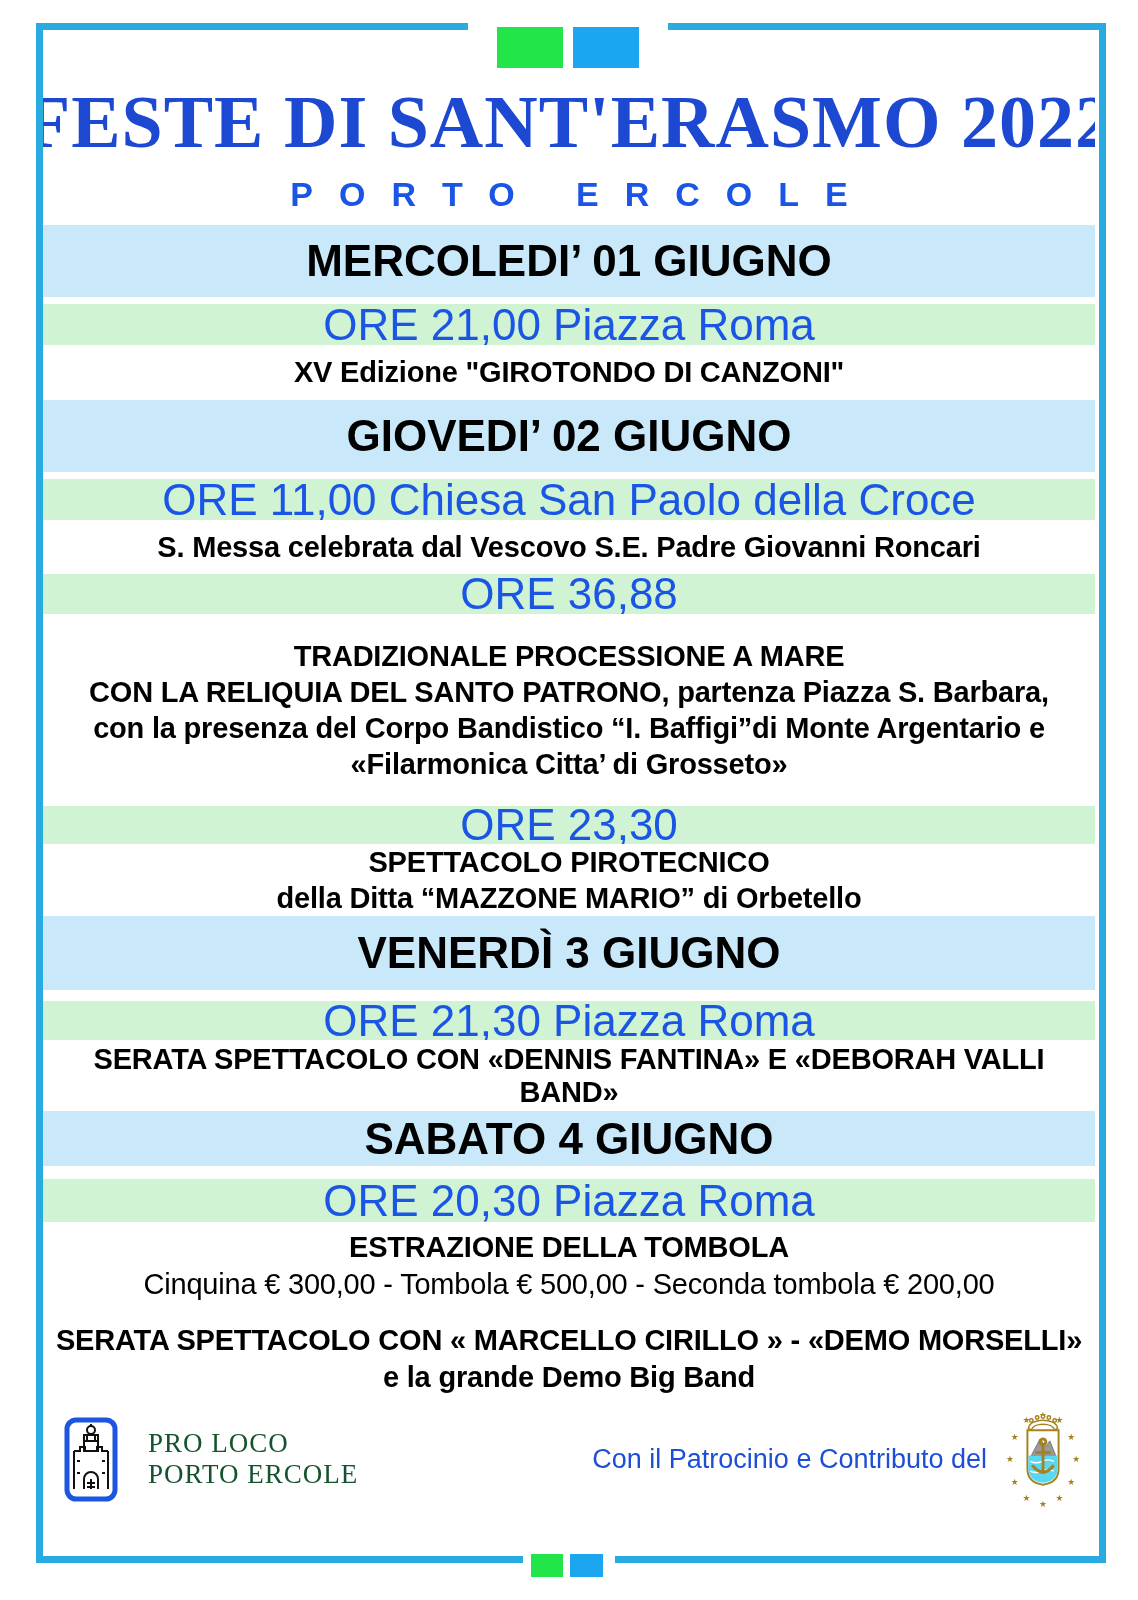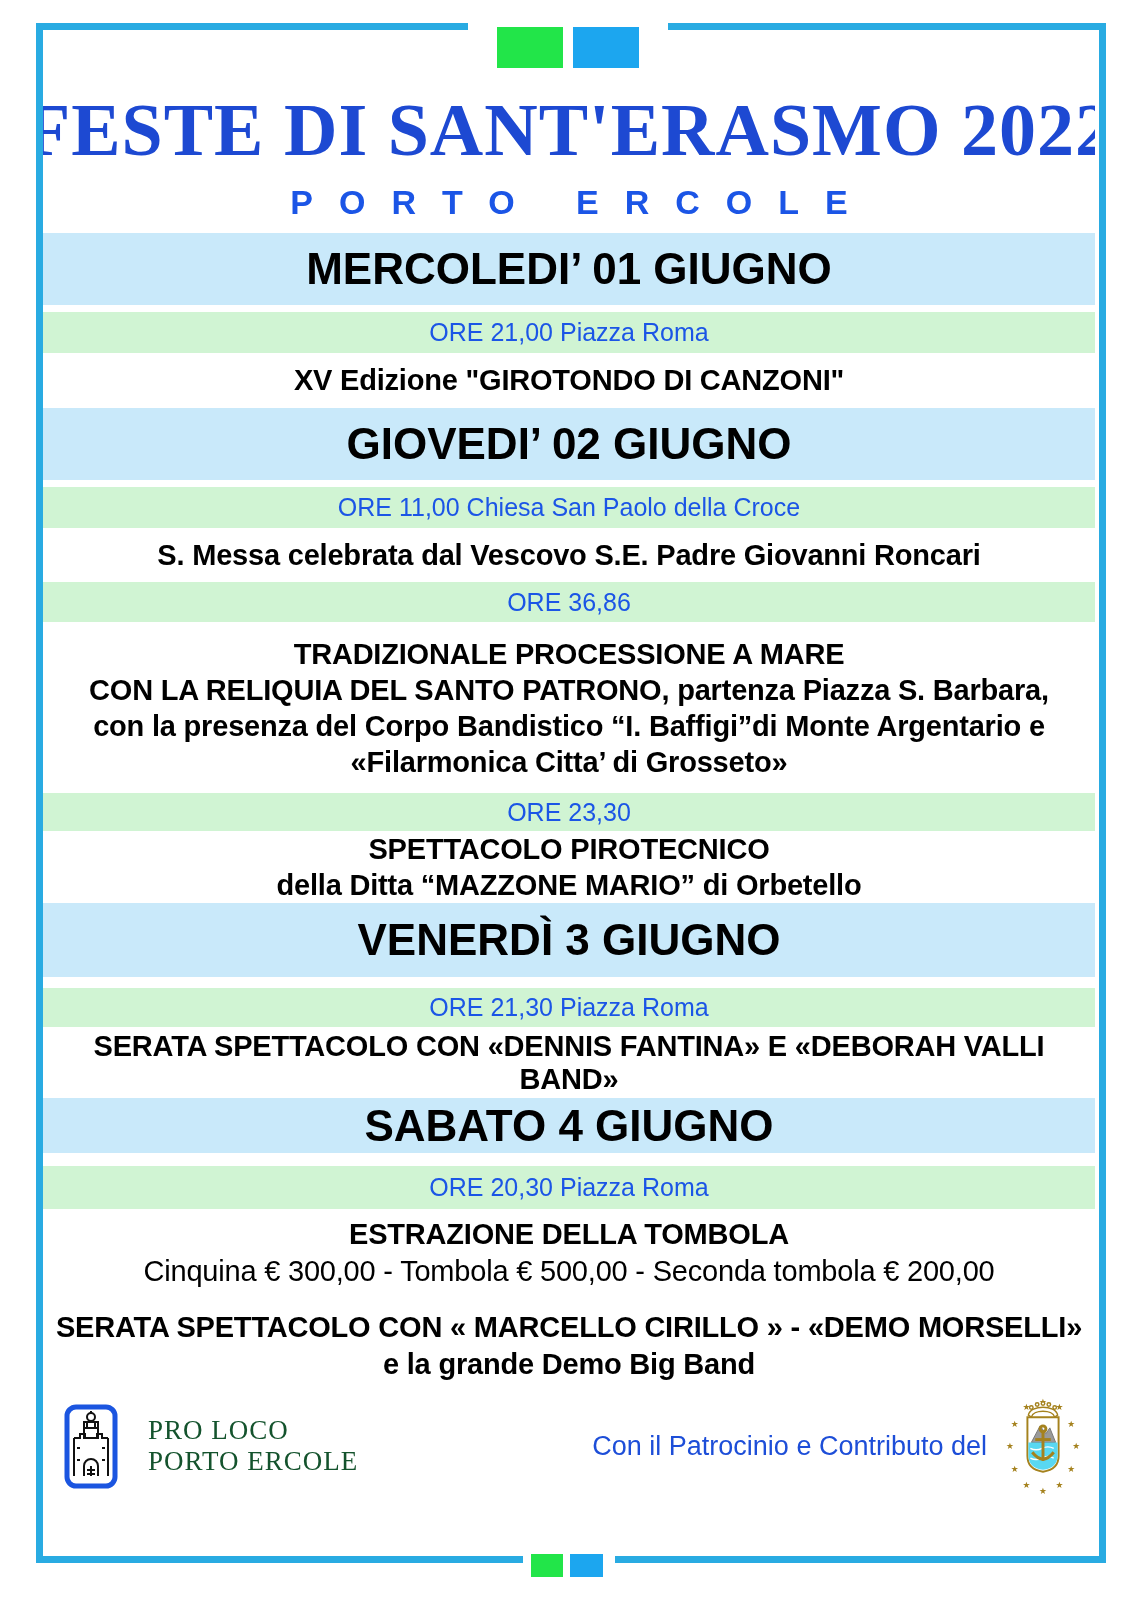--- a/index.html
+++ b/index.html
@@ -21,34 +21,34 @@
 
   .border-mask{position:absolute;background:#fff;}
   .mask-top{left:468px;top:20px;width:200px;height:14px;}
   .mask-bottom{left:523px;top:1555px;width:92px;height:11px;}
   .sq{position:absolute;}
   .sq-green-top{left:497px;top:27px;width:66px;height:41px;background:var(--square-green);}
   .sq-blue-top{left:573px;top:27px;width:66px;height:41px;background:var(--square-blue);}
   .sq-green-bottom{left:531px;top:1554px;width:32px;height:23px;background:var(--square-green);}
   .sq-blue-bottom{left:570px;top:1554px;width:33px;height:23px;background:var(--square-blue);}
 
-  .content{position:absolute;left:43px;top:30px;width:1052px;height:1527px;
+  .content{position:absolute;left:43px;top:22px;width:1052px;height:1527px;
     display:flex;flex-direction:column;overflow:hidden;}
 
   .header{height:203px;display:flex;flex-direction:column;align-items:center;justify-content:flex-end;
     padding-bottom:14px;}
   .title{font-family:"Liberation Serif",serif;font-weight:700;font-size:74px;
     color:var(--title-blue);letter-spacing:1px;white-space:nowrap;line-height:1;}
   .subtitle{font-size:34px;font-weight:700;color:var(--time-text-blue);
     letter-spacing:26px;margin-top:18px;white-space:nowrap;text-indent:26px;line-height:1;}
 
   .row{width:100%;display:flex;flex-direction:column;align-items:center;justify-content:center;
     text-align:center;flex:0 0 auto;}
   .day{background:var(--day-band);font-weight:700;font-size:44px;color:#000;letter-spacing:0;}
-  .time{background:var(--time-band);font-size:25px;color:var(--time-text-blue);font-weight:400;}
+  .time{background:var(--time-band);font-size:44px;color:var(--time-text-blue);font-weight:400;}
   .event{background:#fff;color:#000;}
   .event .line{font-weight:700;font-size:29px;letter-spacing:-0.2px;}
   .event .line.regular{font-weight:400;}
   .gap{background:#fff;flex:0 0 auto;width:100%;}
 
   .footer{height:100px;display:flex;flex-direction:row;align-items:center;
     padding:0 12px 0 21px;}
   .proloco-badge{width:54px;height:85px;flex:0 0 auto;}
   .proloco-text{font-family:"Liberation Serif",serif;font-size:27px;line-height:31px;
     color:#14532d;margin-left:30px;letter-spacing:1px;}
@@ -90,23 +90,23 @@
       <span>GIOVEDI’ 02 GIUGNO</span>
     </div>
     <div class="gap" style="height:7px"></div>
     <div class="row time" style="height:41px">
       <span>ORE 11,00 Chiesa San Paolo della Croce</span>
     </div>
     <div class="row event" style="height:54px">
       <div class="line">S. Messa celebrata dal Vescovo S.E. Padre Giovanni Roncari</div>
     </div>
     <div class="row time" style="height:40px">
-      <span>ORE 36,86</span>
-    </div>
-    <div class="row event" style="height:171px;line-height:36px">
+      <span>ORE 36,88</span>
+    </div>
+    <div class="row event" style="height:192px;line-height:36px">
       <div class="line">TRADIZIONALE PROCESSIONE A MARE</div>
       <div class="line">CON LA RELIQUIA DEL SANTO PATRONO, partenza Piazza S. Barbara,</div>
       <div class="line">con la presenza del Corpo Bandistico “I. Baffigi”di Monte Argentario e</div>
       <div class="line">«Filarmonica Citta’ di Grosseto»</div>
     </div>
     <div class="row time" style="height:38px">
       <span>ORE 23,30</span>
     </div>
     <div class="row event" style="height:72px;line-height:36px">
       <div class="line">SPETTACOLO PIROTECNICO</div>

